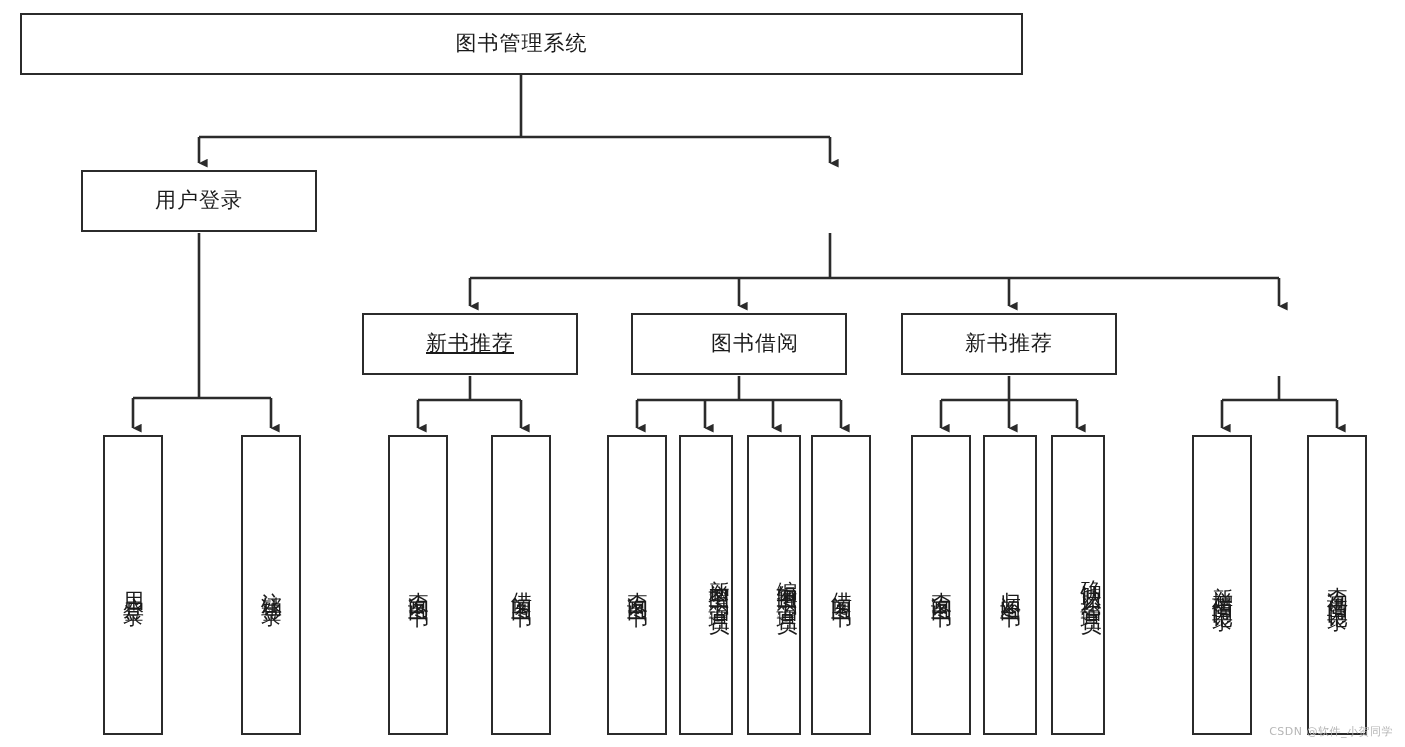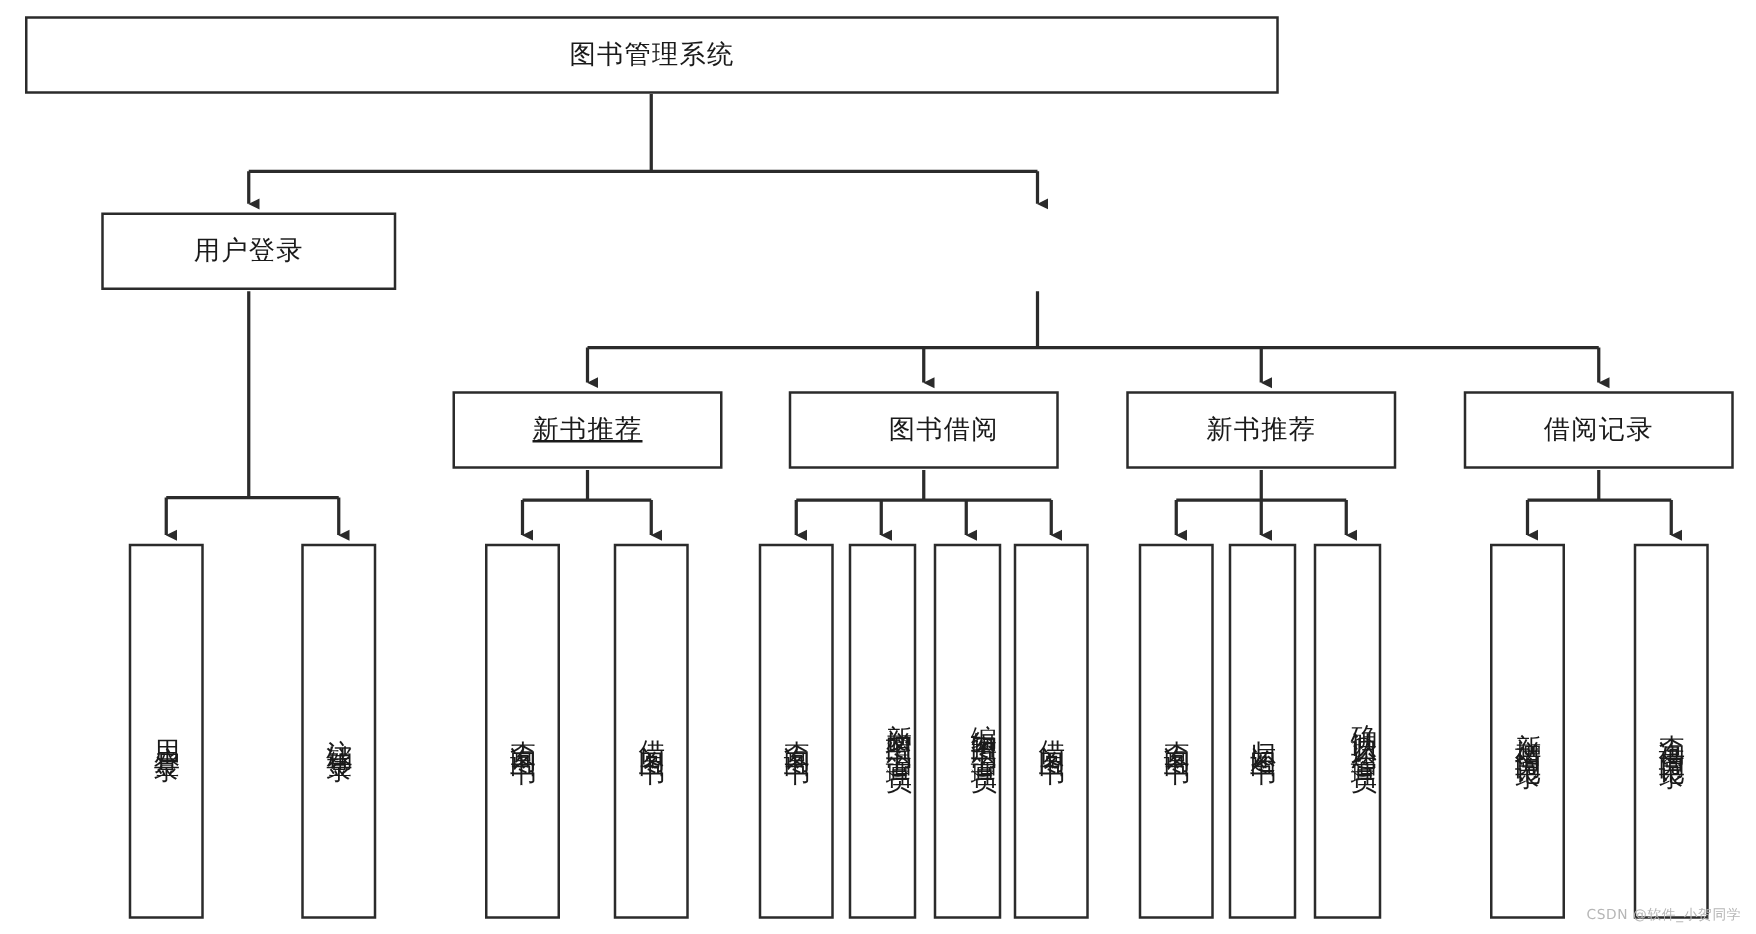--- a/index.html
+++ b/index.html
@@ -143,23 +143,20 @@
 
   <div class="node node-h" style="left:362px; top:313px; width:216px; height:62px;text-decoration:underline;">
     <span class="node-label">新书推荐</span>
   </div>
   <div class="node node-h" style="left:631px; top:313px; width:216px; height:62px;padding-left:32px;">
     <span class="node-label">图书借阅</span>
   </div>
   <div class="node node-h" style="left:901px; top:313px; width:216px; height:62px;">
     <span class="node-label">新书推荐</span>
   </div>
-  <div class="node node-h" style="left:1171px; top:313px; width:216px; height:62px;">
-    <span class="node-label">借阅记录</span>
-  </div>
 
   <div class="node node-v" style="left:103px; top:435px; width:60px; height:300px;">
     <span class="node-label">用户登录</span>
   </div>
   <div class="node node-v" style="left:241px; top:435px; width:60px; height:300px;">
     <span class="node-label">注销登录</span>
   </div>
 
   <div class="node node-v" style="left:388px; top:435px; width:60px; height:300px;">
     <span class="node-label">查询图书</span>

